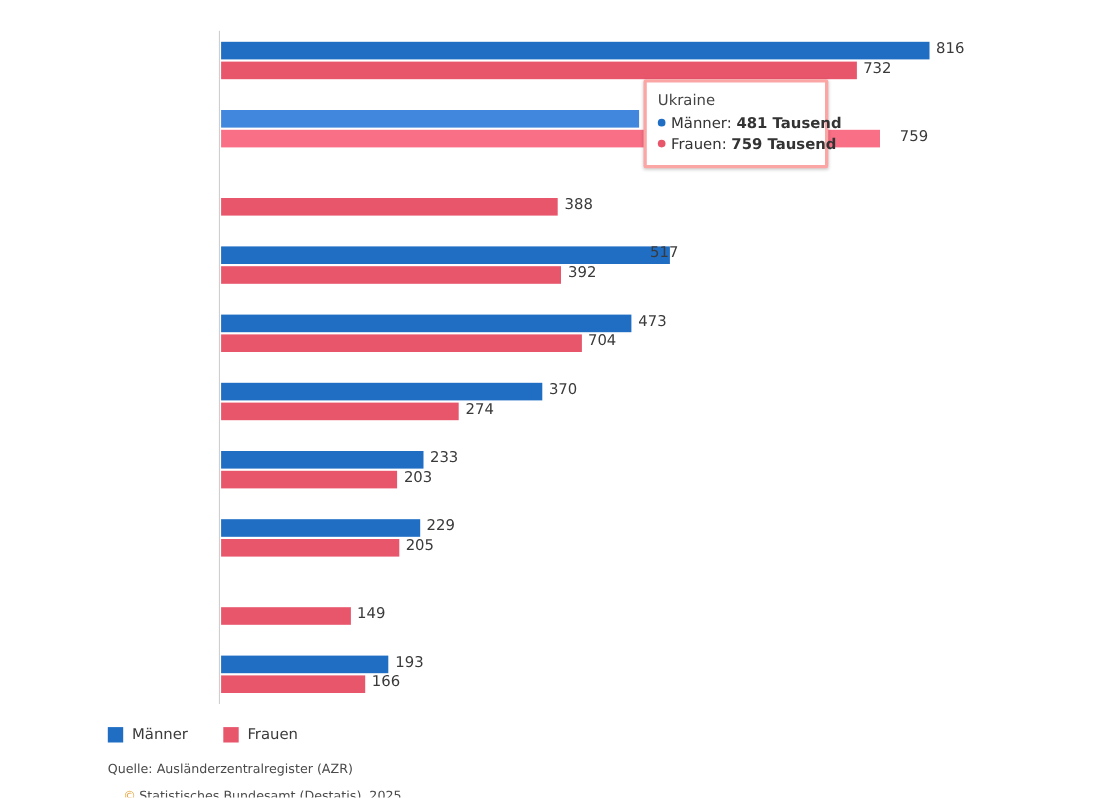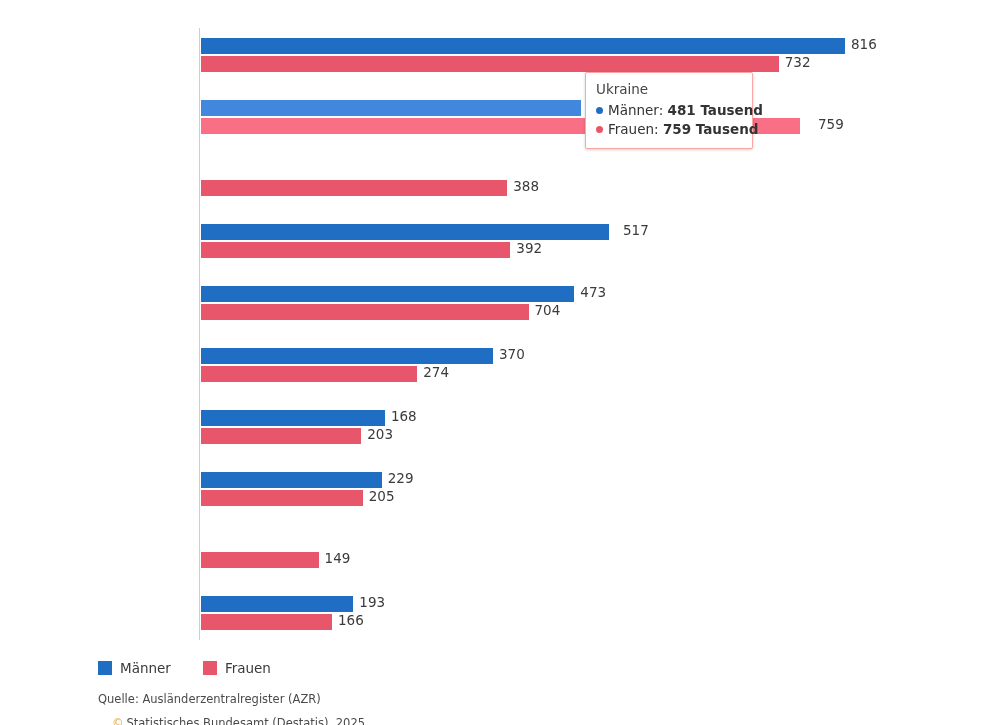--- a/index.html
+++ b/index.html
@@ -34,21 +34,21 @@
   .bar-row.m{top:10px;}
   .bar-row.f{top:28px;}
   .val{
     position:absolute;top:-2px;font-size:13.5px;color:#3a3a3a;
     white-space:nowrap;padding-left:6px;
   }
 
   
   .tooltip{
     position:absolute;left:585px;top:72px;width:168px;
-    background:#ffffff;border:1px solid #fca5a5;border-radius:2px;
+    background:#ffffff;border:3px solid #fca5a5;border-radius:2px;
     box-shadow:0 1px 3px rgba(0,0,0,.18);
     padding:8px 10px 9px 10px;box-sizing:border-box;z-index:40;
   }
   .tt-title{font-size:13.5px;color:#444;margin-bottom:4px;}
   .tt-row{font-size:13.5px;color:#333;line-height:19px;white-space:nowrap;}
   .tt-dot{
     display:inline-block;width:7px;height:7px;border-radius:50%;
     margin-right:5px;vertical-align:middle;position:relative;top:-1px;
   }
   .tt-dot.m{background:#1f6ec4;}
@@ -104,21 +104,21 @@
         </div>
         <div class="group" style="top: 124px;">
           <div class="bar-row f" style="width: 100%;">
             <div class="bar f" style="width: 306.216px;"></div>
             <div class="val" style="left: 306.216px;">388</div>
           </div>
         </div>
         <div class="group" style="top: 186px;">
           <div class="bar-row m" style="width: 100%;">
             <div class="bar m" style="width: 408.025px;"></div>
-            <div class="val" style="left: 416px;">517</div>
+            <div class="val" style="left: 384px;">517</div>
           </div>
           <div class="bar-row f" style="width: 100%;">
             <div class="bar f" style="width: 309.373px;"></div>
             <div class="val" style="left: 309.373px;">392</div>
           </div>
         </div>
         <div class="group" style="top: 248px;">
           <div class="bar-row m" style="width: 100%;">
             <div class="bar m" style="width: 373.299px;"></div>
             <div class="val" style="left: 373.299px;">473</div>
@@ -134,21 +134,21 @@
             <div class="val" style="left: 292.01px;">370</div>
           </div>
           <div class="bar-row f" style="width: 100%;">
             <div class="bar f" style="width: 216.245px;"></div>
             <div class="val" style="left: 216.245px;">274</div>
           </div>
         </div>
         <div class="group" style="top: 372px;">
           <div class="bar-row m" style="width: 100%;">
             <div class="bar m" style="width: 183.887px;"></div>
-            <div class="val" style="left: 183.887px;">168</div>
+            <div class="val" style="left: 183.887px;">233</div>
           </div>
           <div class="bar-row f" style="width: 100%;">
             <div class="bar f" style="width: 160.211px;"></div>
             <div class="val" style="left: 160.211px;">203</div>
           </div>
         </div>
         <div class="group" style="top: 434px;">
           <div class="bar-row m" style="width: 100%;">
             <div class="bar m" style="width: 180.73px;"></div>
             <div class="val" style="left: 180.73px;">229</div>

